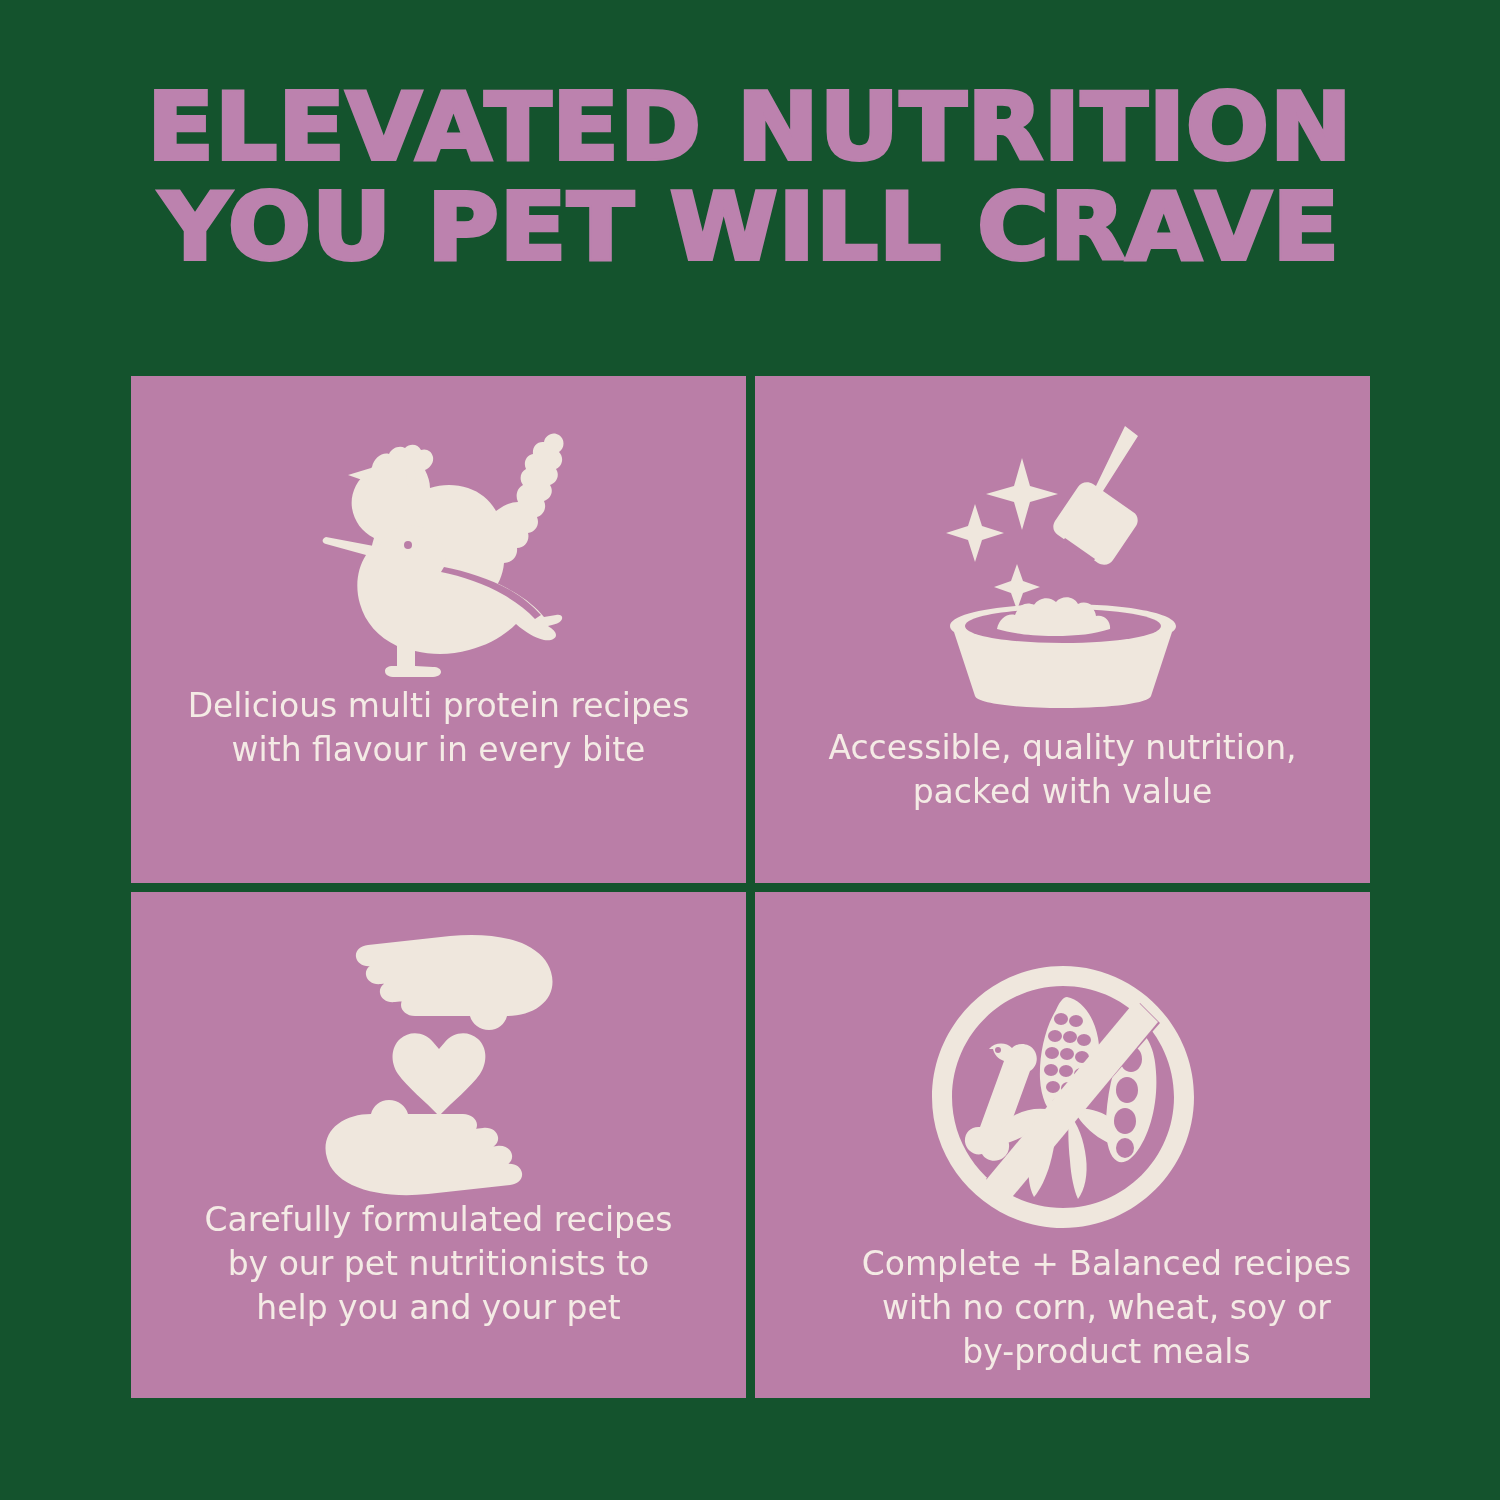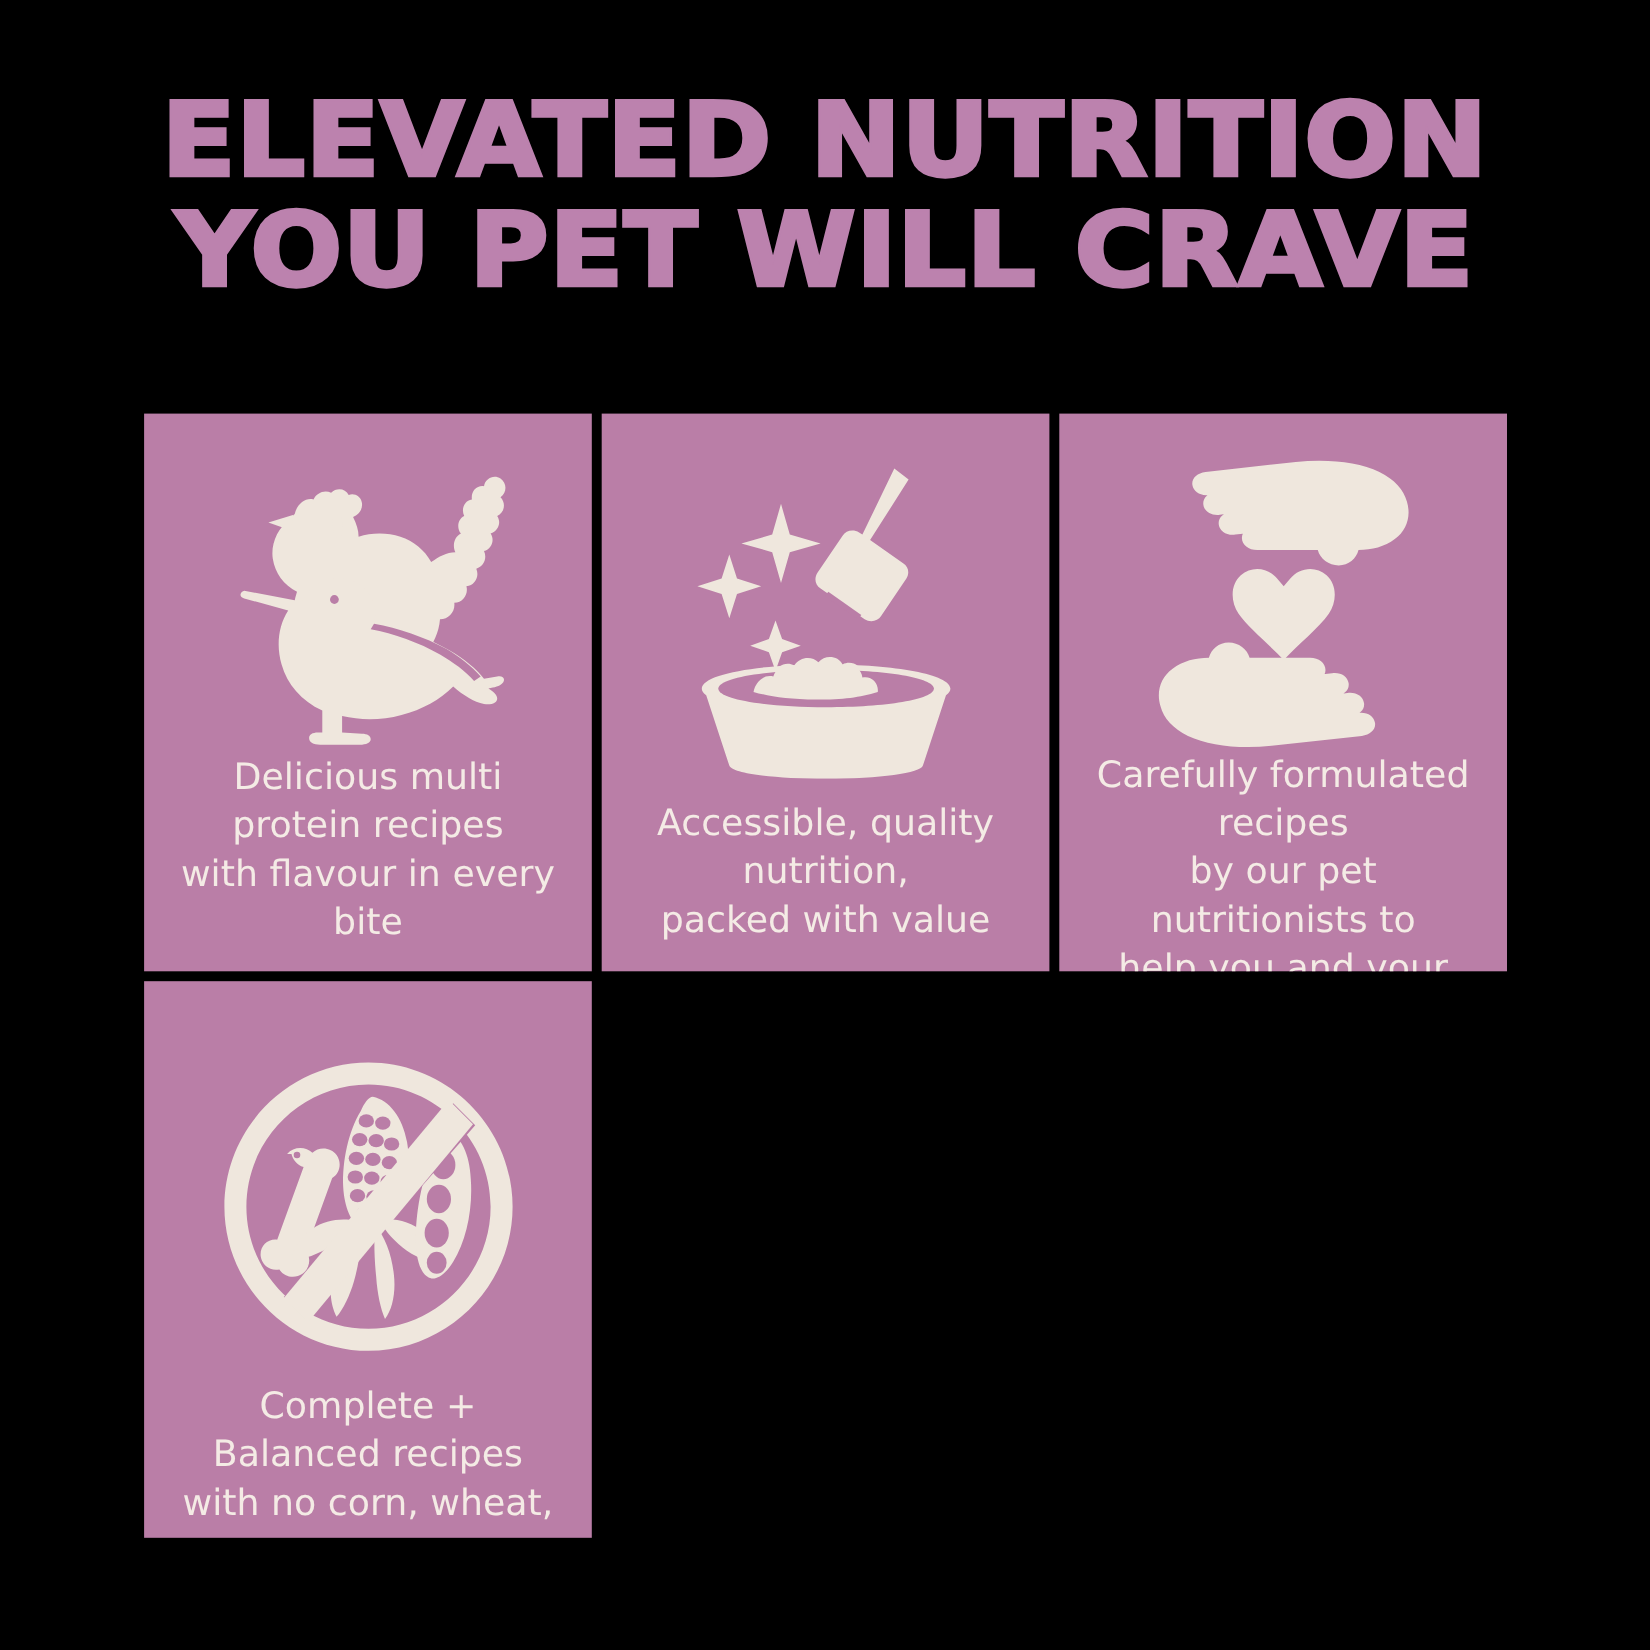--- a/index.html
+++ b/index.html
@@ -10,21 +10,21 @@
     width: 1500px;
     height: 1500px;
     background: #EDE4DF;
     font-family: "DejaVu Sans", sans-serif;
     overflow: hidden;
   }
   .page {
     position: relative;
     width: 1500px;
     height: 1500px;
-    background: #000000;
+    background: #14532d;
   }
 
   
   .headline {
     position: absolute;
     left: 0;
     top: 78px;
     width: 1500px;
     text-align: center;
     color: #BC82AE;
@@ -45,21 +45,21 @@
   }
 
   
   .grid {
     position: absolute;
     left: 131px;
     top: 376px;
     width: 1239px;
     height: 1022px;
     display: grid;
-    grid-template-columns: 1fr 1fr 1fr;
+    grid-template-columns: 1fr 1fr;
     grid-template-rows: 1fr 1fr;
     gap: 9px;
   }
   .card {
     position: relative;
     background: #BA7EA7;
     overflow: hidden;
   }
   .card-icon {
     position: absolute;
@@ -88,21 +88,21 @@
   #card-1 .card-icon { top: 42px;  height: 262px; }
   #card-1 .card-text { top: 308px; }
 
   #card-2 .card-icon { top: 42px;  height: 262px; }
   #card-2 .card-text { top: 306px; }
 
   #card-3 .card-icon { top: 44px;  height: 288px; }
   #card-3 .card-text { top: 350px; }
 
   #card-4 .card-icon { top: 70px;  height: 270px; }
-  #card-4 .card-text { top: 364px; }
+  #card-4 .card-text { top: 350px; margin-left: 44px; }
 
   svg { display: block; }
 </style>
 </head>
 <body>
 
 <div class="page">
 
   <div class="headline">
     <span class="hl-line">ELEVATED NUTRITION</span>

